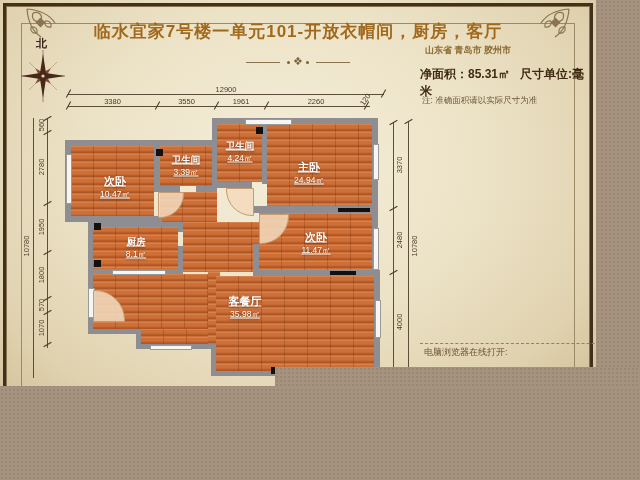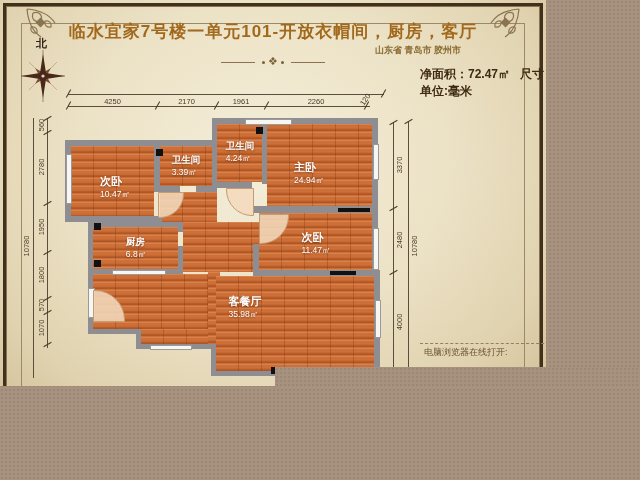--- a/index.html
+++ b/index.html
@@ -1,21 +1,21 @@
 <!DOCTYPE html>
 <html><head>
 <meta charset="utf-8">
 <style>
   html,body{margin:0;padding:0;}
   .stage{position:relative;width:640px;height:480px;overflow:hidden;
     background-color:#a6927e;
     background-image:radial-gradient(rgba(0,0,0,0.07) 1px, transparent 1px);
     background-size:4px 4px;
     font-family:"Liberation Sans","DejaVu Sans",sans-serif;}
-  .sheet{position:absolute;left:0;top:0;width:546px;height:386px;overflow:hidden;
+  .sheet{position:absolute;left:0;top:0;width:596px;height:386px;overflow:hidden;
     background:radial-gradient(ellipse 70% 85% at 48% 42%, #f4eed9 0%, #ece2c6 48%, #e0d2af 82%, #d3c29b 100%);}
   .outer-frame{position:absolute;left:3px;right:3px;top:3px;bottom:-4px;border:3px solid #40301c;box-shadow:inset 0 0 0 1px #8a7450;}
   .inner-frame{position:absolute;left:21px;right:21px;top:23px;bottom:-2px;border:1px solid #9b8a64;}
   .corner-orn{position:absolute;top:7px;}
   .corner-orn.left{left:25px;}
   .corner-orn.right{right:25px;transform:scaleX(-1);}
   .title{position:absolute;left:60px;right:60px;top:20px;text-align:center;
     font-size:17px;font-weight:bold;color:#a2691d;letter-spacing:1px;white-space:nowrap;}
   .subtitle{position:absolute;right:85px;top:44px;font-size:9px;font-weight:bold;color:#8a6a30;}
   .divider{position:absolute;left:0;right:0;top:56px;text-align:center;color:#7a6234;font-size:11px;line-height:11px;}
@@ -28,22 +28,22 @@
   
   .floor{position:absolute;background-color:#ce6f37;
     background-image:
       repeating-linear-gradient(90deg, transparent 0 22px, rgba(120,50,10,0.30) 22px 23px),
       repeating-linear-gradient(180deg, rgba(255,235,210,0.16) 0 1px, transparent 1px 4px, rgba(130,55,12,0.42) 6px 7px, transparent 7px 8px);}
   .w{position:absolute;background:#8e8e92;}
   .win{position:absolute;background:#f7f6f2;border:1px solid #9a9a9a;}
   .mark{position:absolute;width:7px;height:7px;background:#111;}
   .slider{position:absolute;background:#111;}
   .arc{position:absolute;background:rgba(243,218,188,0.88);border:1px solid #c79b72;}
-  .room-label{position:absolute;transform:translate(-50%,-50%);color:#fff;
-    text-shadow:0 1px 2px rgba(70,25,0,0.55);white-space:nowrap;z-index:5;}
+  .room-label{position:absolute;transform:translate(-50%,-50%);text-align:center;color:#fff;
+    text-shadow:0 1px 2px rgba(70,25,0,0.55);white-space:nowrap;z-index:5;text-decoration:underline;}
   .room-label .rname{font-size:11px;font-weight:bold;}
   .room-label .rarea{font-size:8.5px;}
   .room-label.small .rname{font-size:9.5px;}
   .dim{position:absolute;font-size:7.5px;color:#4a3a2a;white-space:nowrap;z-index:4;}
   .dimc{text-align:center;}
   .dimv{transform:translate(-50%,-50%) rotate(-90deg);}
   .dline{position:absolute;background:#5d4d3b;z-index:3;}
   .tick{position:absolute;width:9px;height:1px;background:#4a3a2a;transform:rotate(-60deg);z-index:4;}
   .tickv{position:absolute;width:9px;height:1px;background:#4a3a2a;transform:rotate(-30deg);z-index:4;}
   .sep-dash{position:absolute;left:420px;top:343px;width:210px;border-top:1px dashed #93805f;}
@@ -79,22 +79,23 @@
       </g>
       <rect x="12" y="12" width="7" height="7" transform="rotate(45 15.5 15.5)" fill="#8a7450"></rect>
     </svg>
 
     <div class="title">临水宜家7号楼一单元101-开放衣帽间，厨房，客厅</div>
     <div class="subtitle">山东省 青岛市 胶州市</div>
     <div class="divider">
       <span class="seg"></span><span class="dot"></span><span>❖</span><span class="dot"></span><span class="seg"></span>
     </div>
     <div class="netline">
-      <span>净面积：</span><span>72.47㎡</span>&nbsp;&nbsp;&nbsp;<span>尺寸单位:毫米</span>
-    </div>
+      <span>净面积：</span><span>85.31㎡</span>&nbsp;&nbsp;&nbsp;<span>尺寸单位:毫米</span>
+    </div>
+    <div class="note">注: 准确面积请以实际尺寸为准</div>
 
     <div class="north">北</div>
     <svg class="compass" width="44" height="52" viewBox="0 0 44 52">
       <line x1="22" y1="0" x2="22" y2="52" stroke="#6a4a30" stroke-width="0.6"></line>
       <line x1="0" y1="26" x2="44" y2="26" stroke="#6a4a30" stroke-width="0.6"></line>
       <line x1="8" y1="12" x2="36" y2="40" stroke="#8a6a50" stroke-width="0.4"></line>
       <line x1="36" y1="12" x2="8" y2="40" stroke="#8a6a50" stroke-width="0.4"></line>
       <polygon points="29.8,18.2 25.5,26 29.8,33.8 22,29.5 14.2,33.8 18.5,26 14.2,18.2 22,22.5" fill="#7a4a32"></polygon>
       <polygon points="22,4 25,23 44,26 25,29 22,48 19,29 0,26 19,23" fill="#48281a"></polygon>
       <circle cx="22" cy="26" r="1.6" fill="#e8d8b8"></circle>
@@ -173,35 +174,36 @@
     <div class="room-label small" style="left:240px;top:152px;">
       <div class="rname">卫生间</div>
       <div class="rarea">4.24㎡</div>
     </div>
     <div class="room-label" style="left:309px;top:173px;">
       <div class="rname">主卧</div>
       <div class="rarea">24.94㎡</div>
     </div>
     <div class="room-label small" style="left:136px;top:248px;">
       <div class="rname">厨房</div>
-      <div class="rarea">6.8㎡</div>
+      <div class="rarea">8.1㎡</div>
     </div>
     <div class="room-label" style="left:316px;top:243px;">
       <div class="rname">次卧</div>
       <div class="rarea">11.47㎡</div>
     </div>
     <div class="room-label" style="left:245px;top:307px;">
       <div class="rname">客餐厅</div>
       <div class="rarea">35.98㎡</div>
     </div>
 
     <div class="dline" style="left:68px;top:94px;width:316px;height:1px;"></div>
+    <div class="dim dimc" style="left:68px;top:85px;width:316px;">12900</div>
     <div class="dline" style="left:68px;top:106px;width:302px;height:1px;"></div>
-    <div class="dim dimc" style="left:68px;top:97px;width:89px;">4250</div>
-    <div class="dim dimc" style="left:157px;top:97px;width:59px;">2170</div>
+    <div class="dim dimc" style="left:68px;top:97px;width:89px;">3380</div>
+    <div class="dim dimc" style="left:157px;top:97px;width:59px;">3550</div>
     <div class="dim dimc" style="left:216px;top:97px;width:50px;">1961</div>
     <div class="dim dimc" style="left:266px;top:97px;width:100px;">2260</div>
     <div class="dim" style="left:359px;top:95px;transform:rotate(-55deg);">120</div>
     <div class="tick" style="left:64px;top:105px;"></div>
     <div class="tick" style="left:153px;top:105px;"></div>
     <div class="tick" style="left:212px;top:105px;"></div>
     <div class="tick" style="left:262px;top:105px;"></div>
     <div class="tick" style="left:362px;top:105px;"></div>
     <div class="tick" style="left:64px;top:93px;"></div>
     <div class="tick" style="left:379px;top:93px;"></div>

